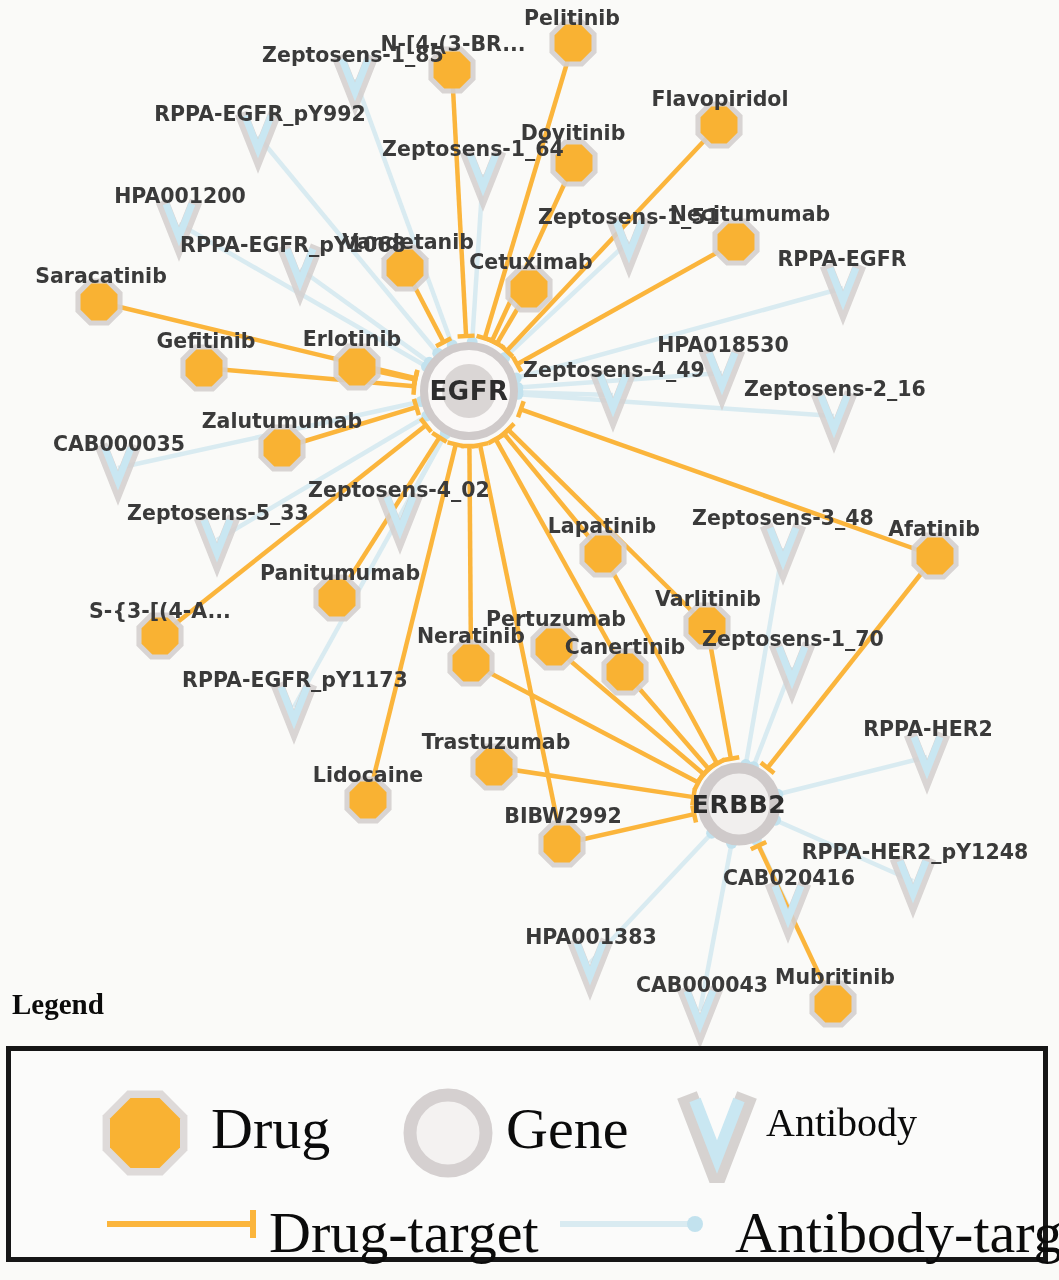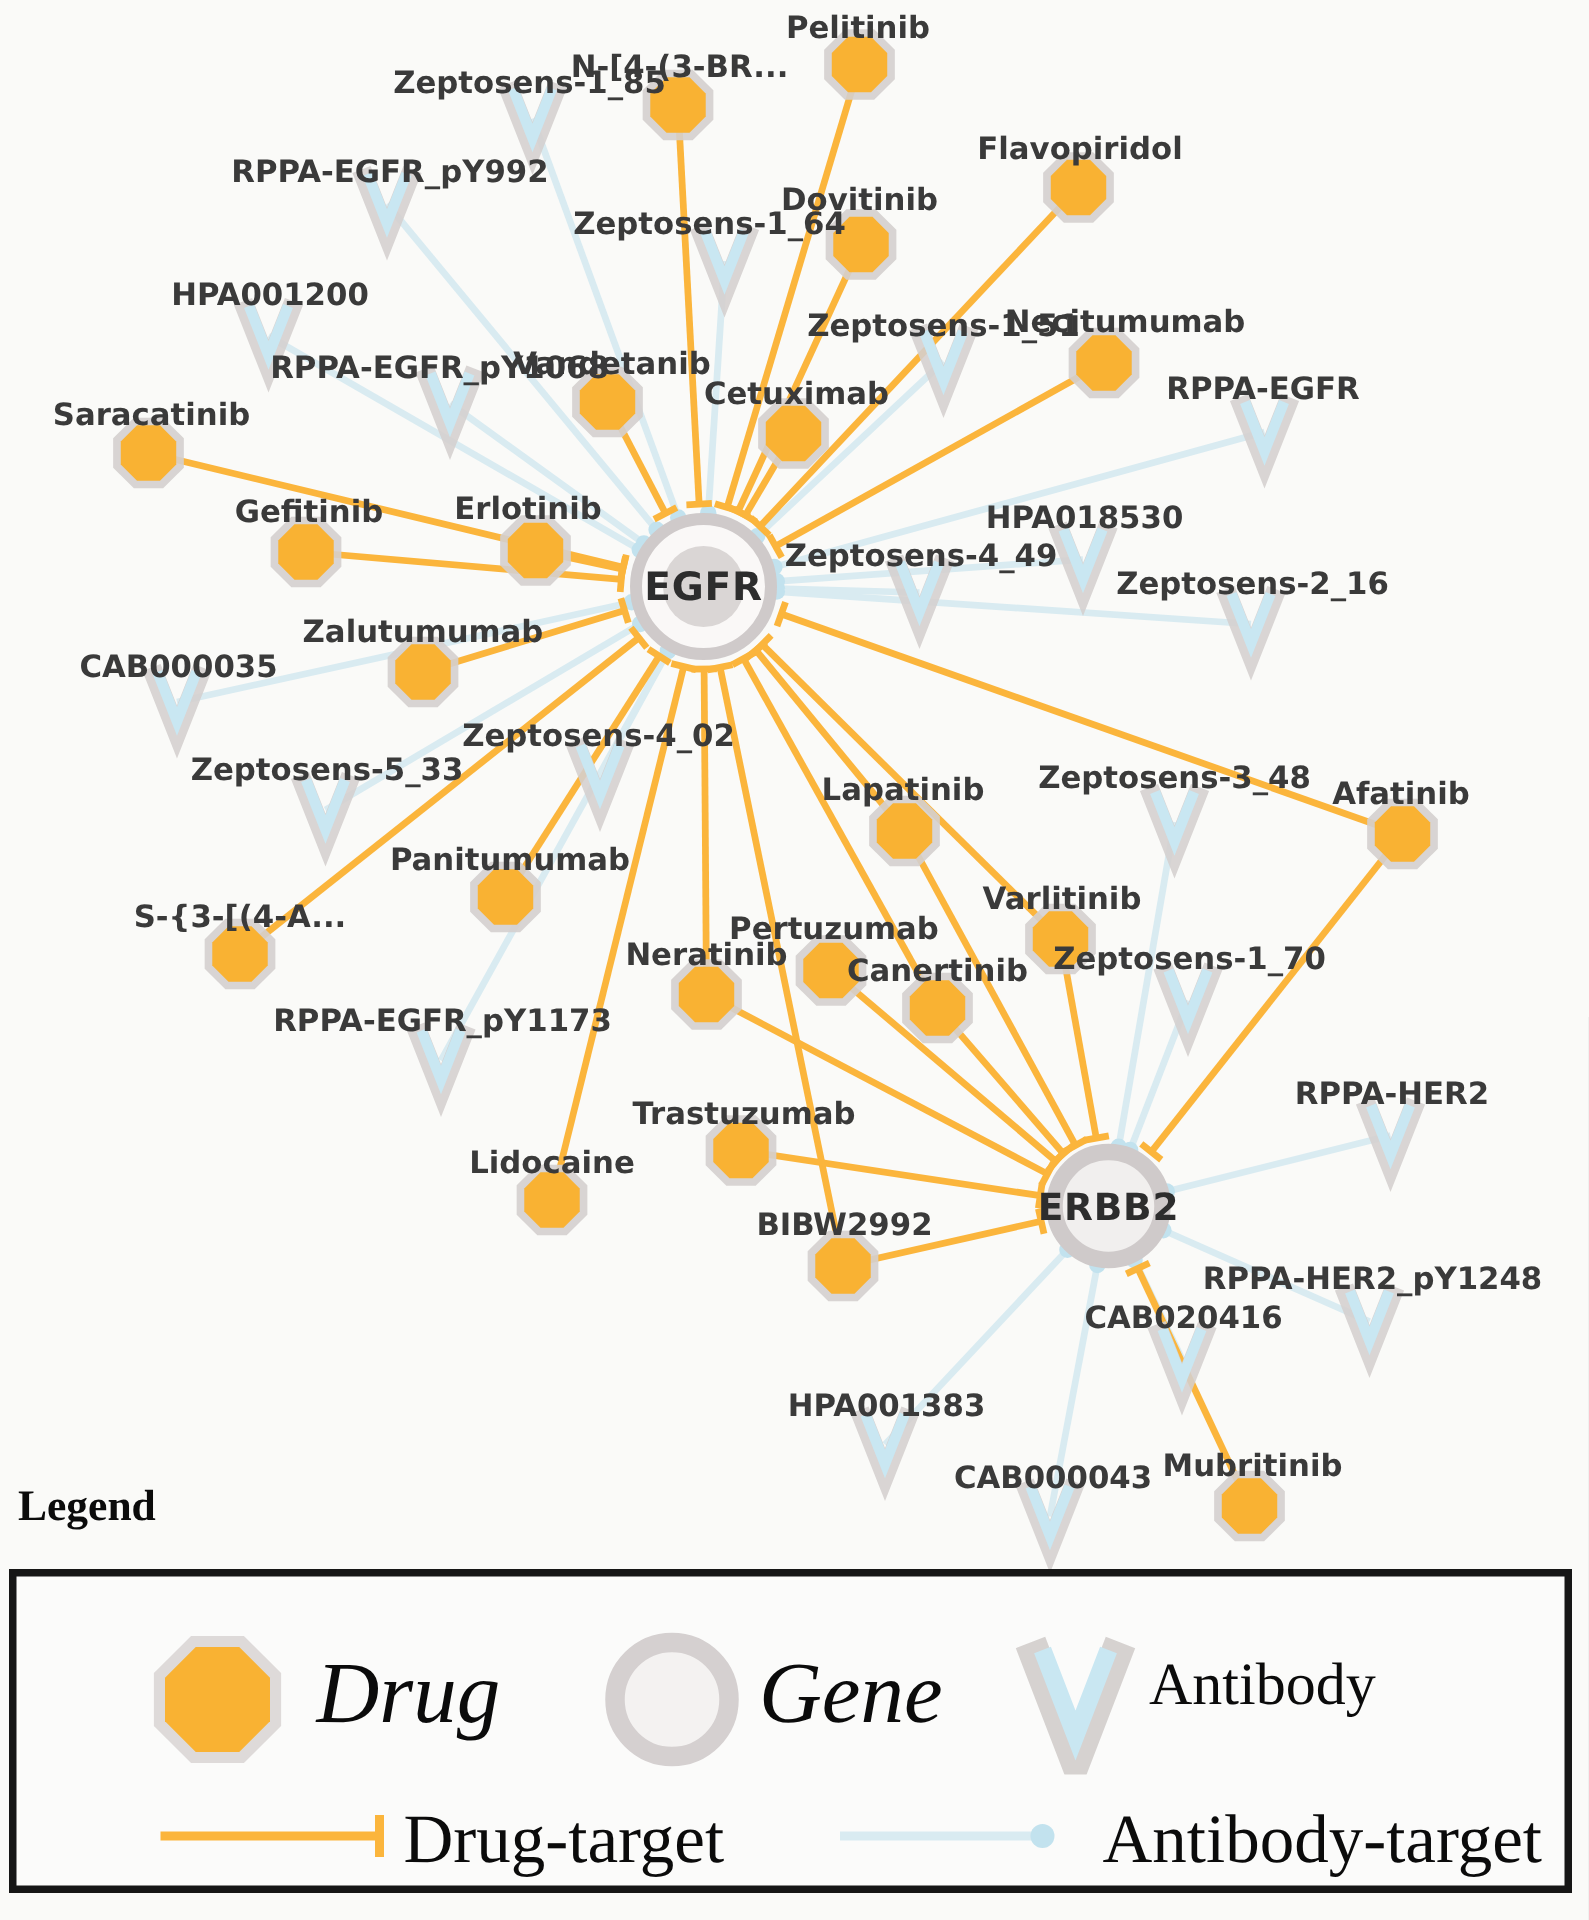--- a/index.html
+++ b/index.html
@@ -9,23 +9,23 @@
   svg text{user-select:none;}
   .node-label{font-weight:bold;font-size:20.5px;fill:#3a3a3a;}
   .gene-label{font-weight:bold;fill:#2d2d2d;letter-spacing:0.5px;}
   
   .legend-title{position:absolute;left:12px;top:988px;
      font-family:"Liberation Serif","DejaVu Serif",serif;font-weight:bold;font-size:29px;color:#0b0b0b;}
   .legend-box{position:absolute;left:6px;top:1046px;width:1032px;height:206px;
      border:5px solid #161616;background:#FBFBFA;}
   .legend-box .abs{position:absolute;}
   .lg-label{font-family:"Liberation Serif","DejaVu Serif",serif;color:#0b0b0b;white-space:nowrap;}
-  .lg-big{font-size:58px;font-style:italic;}
+  .lg-big{font-size:58px;}
   .lg-mid{font-size:40px;}
-  .lg-small{font-size:46px;text-align:right;}
+  .lg-small{font-size:58px;text-align:right;}
 </style>
 </head>
 <body>
 
 <div class="stage">
 
   <svg id="graph" width="1059" height="1280" viewBox="0 0 1059 1280">
       <g>
         <g>
           <line x1="355" y1="79" x2="452.18354530674657" y2="344.97601873425384" stroke="#D9EBF1" stroke-width="4.5"></line>

